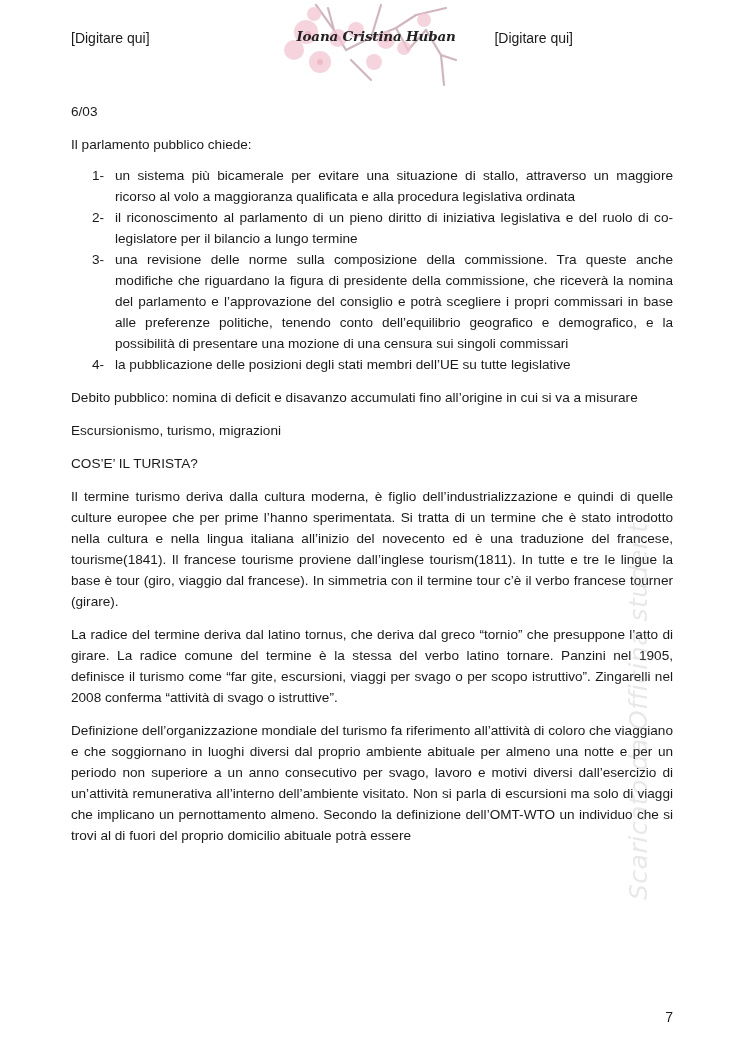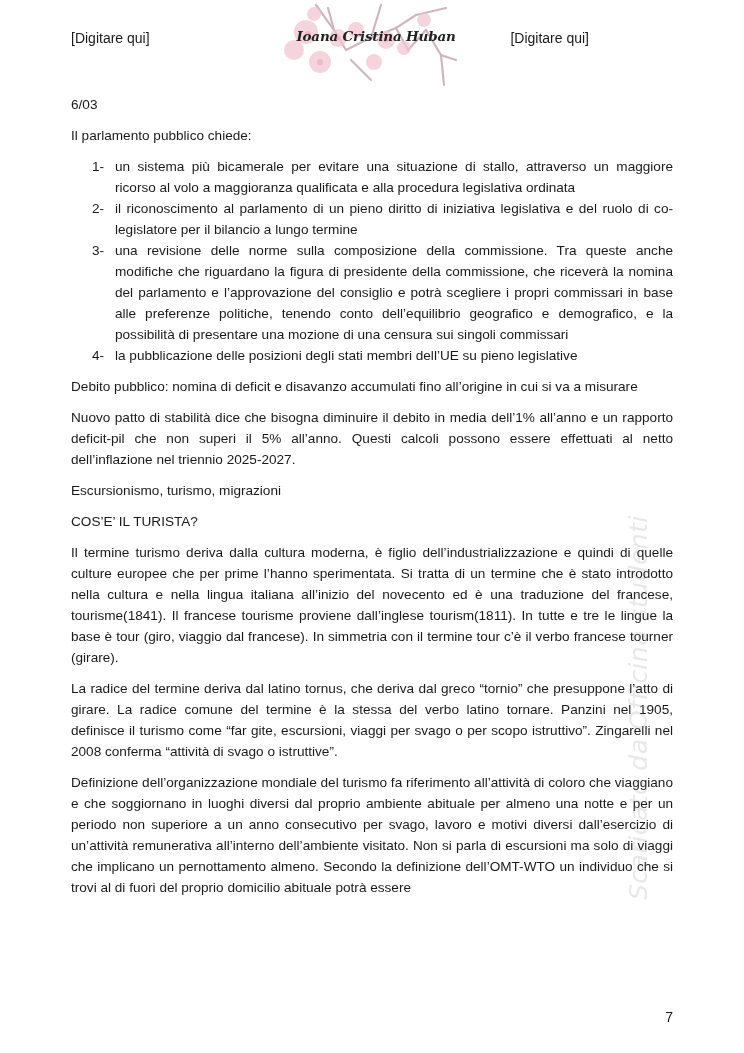--- a/index.html
+++ b/index.html
@@ -14,21 +14,20 @@
       overflow: hidden;
       font-family: "Liberation Sans", "DejaVu Sans", sans-serif;
       color: #1a1a1a;
     }
     .header {
       position: absolute;
       top: 0;
       left: 0;
       width: 644px;
       height: 90px;
-      padding-left: 16px;
     }
     .header-left, .header-right {
       position: absolute;
       top: 29px;
       font-size: 14px;
       line-height: 18px;
       color: #1a1a1a;
       cursor: text;
     }
     .header-left { left: 71px; }
@@ -56,21 +55,21 @@
     }
     .content {
       position: absolute;
       left: 71px;
       top: 89px;
       width: 602px;
       font-size: 13.6px;
       line-height: 21px;
     }
     .content p {
-      margin: 5px 0 10px 0;
+      margin: 12px 0 10px 0;
       text-align: justify;
     }
     ol.numbered {
       list-style: none;
       margin: 0 0 10px 0;
       padding: 0;
     }
     ol.numbered li {
       position: relative;
       padding-left: 44px;
@@ -158,26 +157,25 @@
     <li>
       <span class="num">2-</span>
       <span>il riconoscimento al parlamento di un pieno diritto di iniziativa legislativa e del ruolo di co-legislatore per il bilancio a lungo termine</span>
     </li>
     <li>
       <span class="num">3-</span>
       <span>una revisione delle norme sulla composizione della commissione. Tra queste anche modifiche che riguardano la figura di presidente della commissione, che riceverà la nomina del parlamento e l’approvazione del consiglio e potrà scegliere i propri commissari in base alle preferenze politiche, tenendo conto dell’equilibrio geografico e demografico, e la possibilità di presentare una mozione di una censura sui singoli commissari</span>
     </li>
     <li>
       <span class="num">4-</span>
-      <span>la pubblicazione delle posizioni degli stati membri dell’UE su pieno legislative</span>
+      <span>la pubblicazione delle posizioni degli stati membri dell’UE su tutte legislative</span>
     </li>
   </ol>
 
   <p>Debito pubblico: nomina di deficit e disavanzo accumulati fino all’origine in cui si va a misurare</p>
-  <p>Nuovo patto di stabilità dice che bisogna diminuire il debito in media dell’1% all’anno e un rapporto deficit-pil che non superi il 5% all’anno. Questi calcoli possono essere effettuati al netto dell’inflazione nel triennio 2025-2027.</p>
   <p>Escursionismo, turismo, migrazioni</p>
   <p>COS’E’ IL TURISTA?</p>
   <p>Il termine turismo deriva dalla cultura moderna, è figlio dell’industrializzazione e quindi di quelle culture europee che per prime l’hanno sperimentata. Si tratta di un termine che è stato introdotto nella cultura e nella lingua italiana all’inizio del novecento ed è una traduzione del francese, tourisme(1841). Il francese tourisme proviene dall’inglese tourism(1811). In tutte e tre le lingue la base è tour (giro, viaggio dal francese). In simmetria con il termine tour c’è il verbo francese tourner (girare).</p>
   <p>La radice del termine deriva dal latino tornus, che deriva dal greco “tornio” che presuppone l’atto di girare. La radice comune del termine è la stessa del verbo latino tornare. Panzini nel 1905, definisce il turismo come “far gite, escursioni, viaggi per svago o per scopo istruttivo”. Zingarelli nel 2008 conferma “attività di svago o istruttive”.</p>
   <p>Definizione dell’organizzazione mondiale del turismo fa riferimento all’attività di coloro che viaggiano e che soggiornano in luoghi diversi dal proprio ambiente abituale per almeno una notte e per un periodo non superiore a un anno consecutivo per svago, lavoro e motivi diversi dall’esercizio di un’attività remunerativa all’interno dell’ambiente visitato. Non si parla di escursioni ma solo di viaggi che implicano un pernottamento almeno. Secondo la definizione dell’OMT-WTO un individuo che si trovi al di fuori del proprio domicilio abituale potrà essere</p>
 </div>
 
 <div class="watermark">Scaricato da Officina studenti</div>
 
 <div class="page-number">7</div>

